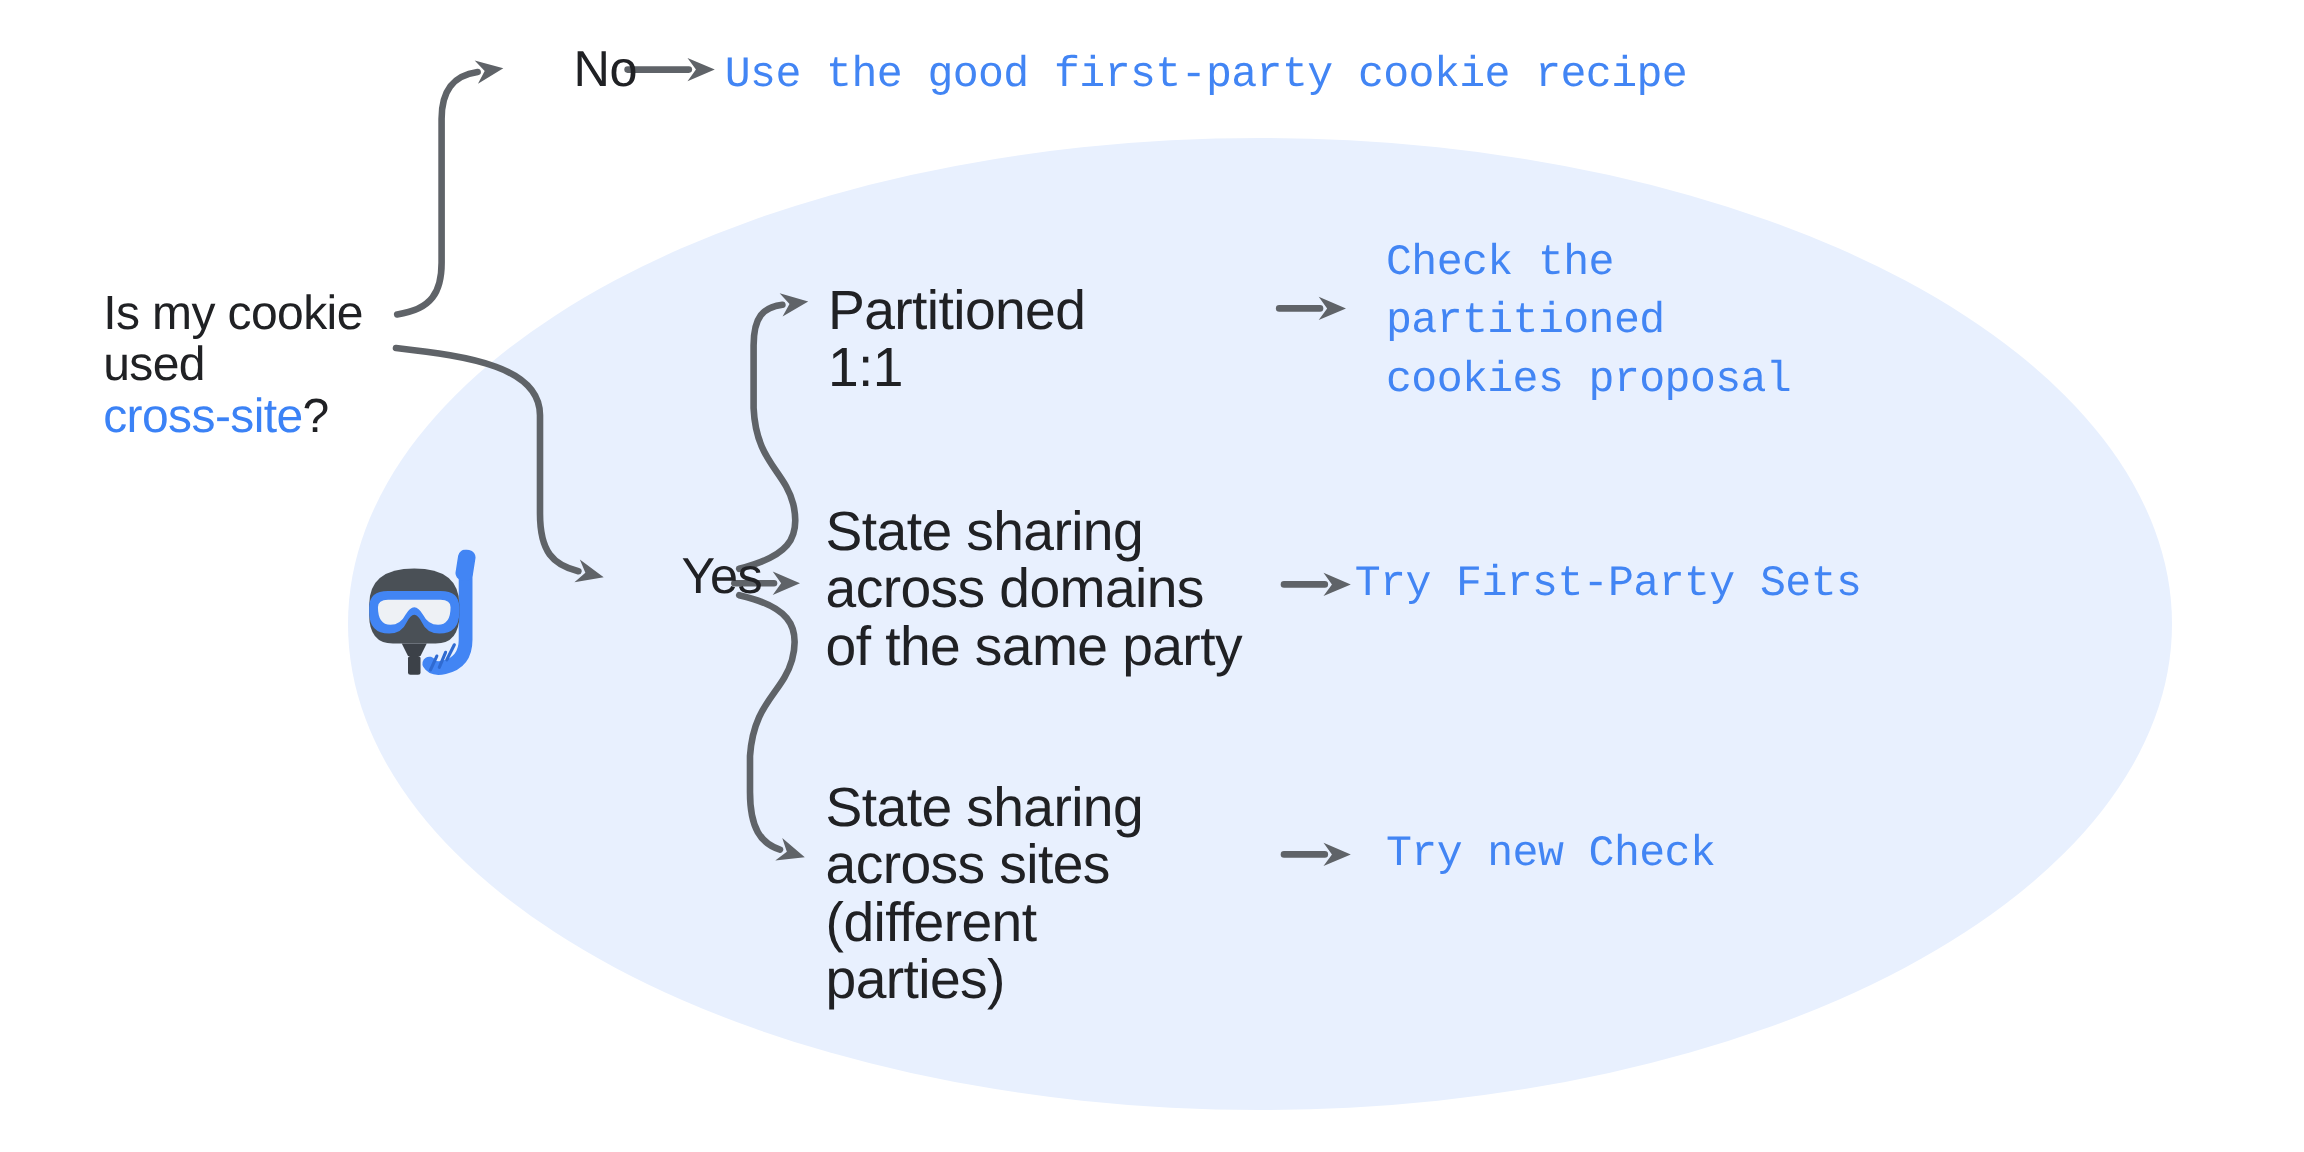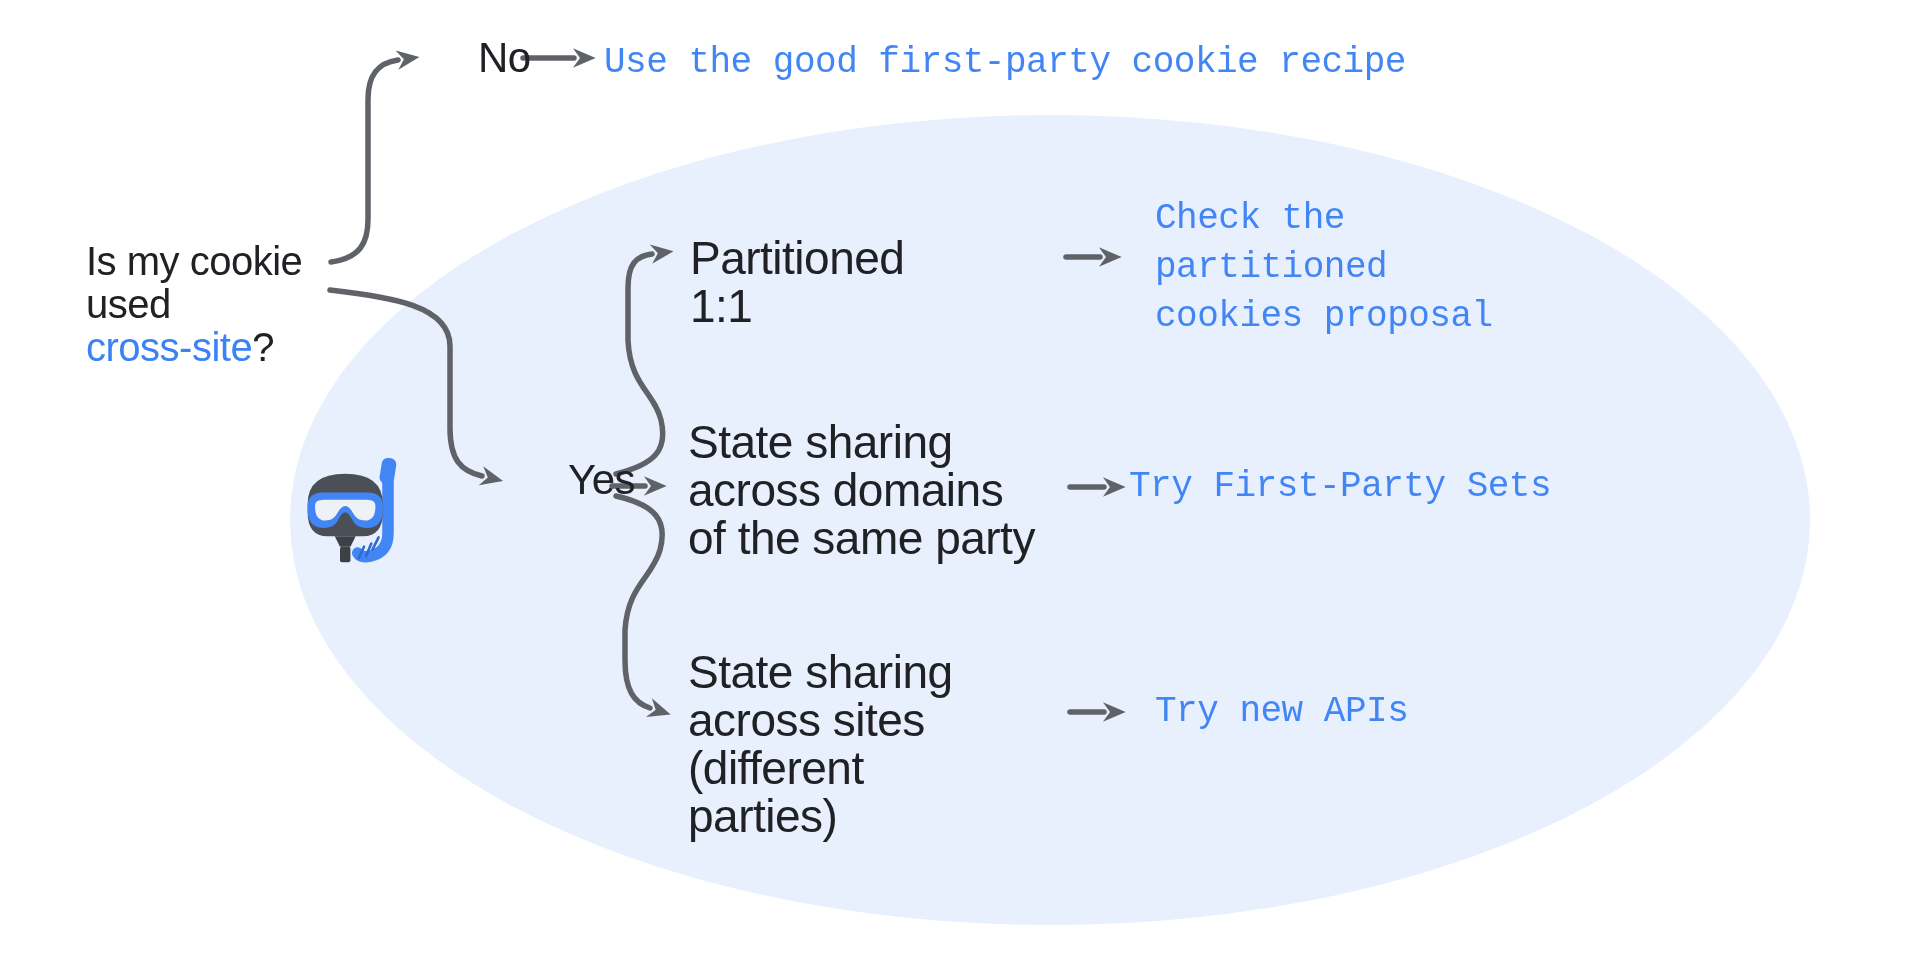--- a/index.html
+++ b/index.html
@@ -99,15 +99,15 @@
 
   <div class="txt node cond-2">State sharing
 across domains
 of the same party</div>
   <div class="txt link action-2">Try First-Party Sets</div>
 
   <div class="txt node cond-3">State sharing
 across sites
 (different
 parties)</div>
-  <div class="txt link action-3">Try new APIs</div>
+  <div class="txt link action-3">Try new Check</div>
 
 </div>
 
 </body></html>

